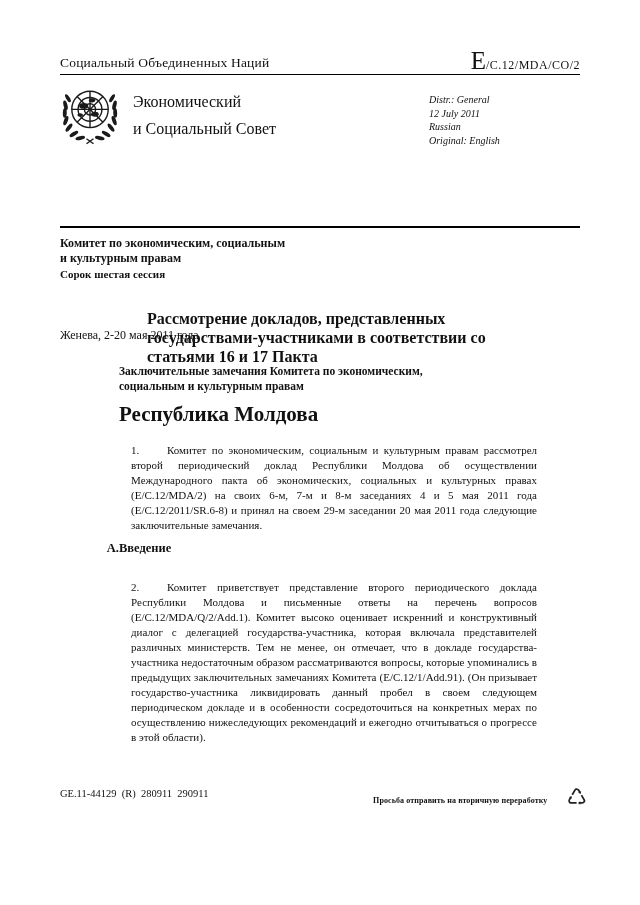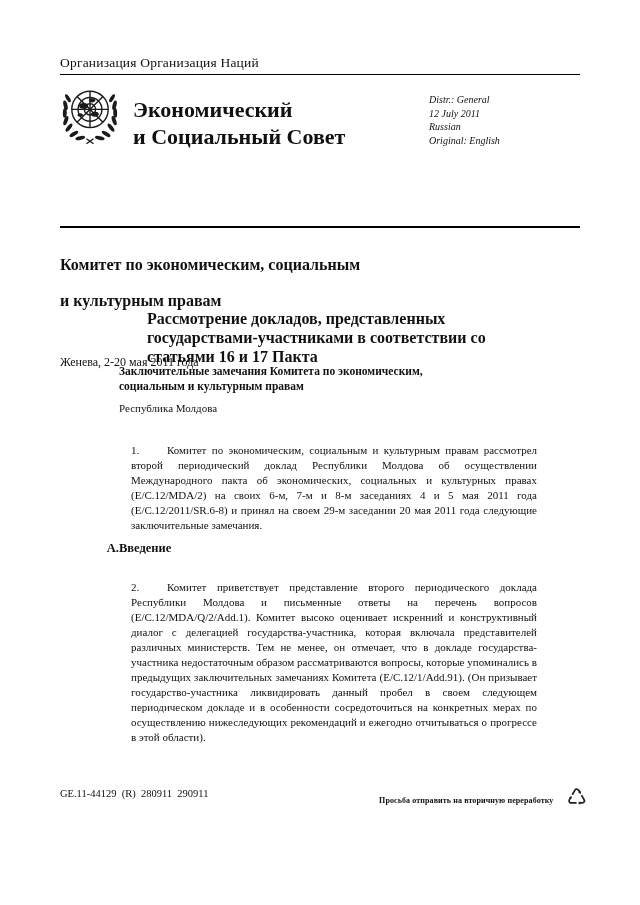--- a/index.html
+++ b/index.html
@@ -21,48 +21,48 @@
     white-space:nowrap;
   }
   #doc-symbol .big-e{font-size:25px;line-height:25px;}
   #doc-symbol .rest{font-size:12px;letter-spacing:.5px;}
   #rule-thin{
     position:absolute;left:60px;right:60px;top:74px;
     height:1px;background:#000;
   }
   #emblem{position:absolute;left:55px;top:80px;width:70px;height:70px;}
   #council{
-    position:absolute;left:133px;top:96px;
-    font-size:22px;font-weight:bold;line-height:27px;
+    position:absolute;left:133px;top:88px;
+    font-size:16px;font-weight:normal;line-height:27px;
   }
   #distr{
     position:absolute;left:429px;top:93px;
     font-size:10px;line-height:13.5px;font-style:italic;
   }
   #rule-thick{
     position:absolute;left:60px;right:60px;top:226px;
     height:2px;background:#000;
   }
   
   #committee{position:absolute;left:60px;top:236px;}
-  .cmt-line{font-size:16px;font-weight:bold;line-height:15px;margin-top:21px;}
+  .cmt-line{font-size:12px;font-weight:bold;line-height:15px;}
   #session-title{font-size:11px;font-weight:bold;line-height:14px;margin-top:1px;}
   #session-location{font-size:12px;line-height:13px;margin-top:48px;}
   
   #main-title{
     position:absolute;left:119px;top:309px;width:396px;
     font-size:16px;font-weight:bold;line-height:19px;margin-left:28px;
   }
   #sub-title{
     position:absolute;left:119px;top:364px;width:350px;
     font-size:11.5px;font-weight:bold;line-height:15px;
   }
   #country-heading{
     position:absolute;left:119px;top:402px;
-    font-size:11px;font-weight:normal;
+    font-size:21px;font-weight:bold;
   }
   .para{
     position:absolute;left:119px;width:406px;
     font-size:11px;line-height:15px;text-align:justify;
     margin:12px;
   }
   #para-1{top:431px;}
   #para-2{top:568px;}
   .pnum{display:inline-block;width:36px;}
   #section-a{
@@ -70,38 +70,39 @@
     font-size:12.5px;font-weight:bold;text-align:right;
   }
   #section-a .sec-label{display:inline-block;width:31px;}
   
   #footer-left{
     position:absolute;left:60px;top:788px;
     font-size:10.5px;white-space:pre;
   }
   #footer-right{
     position:absolute;right:53px;top:786px;
-    display:flex;align-items:center;gap:13px;
+    display:flex;align-items:center;gap:19px;
   }
   #recycle-text{
     font-size:8px;font-weight:bold;letter-spacing:.1px;
     position:relative;top:3px;
   }
   #recycle-icon{
     font-family:"DejaVu Sans",sans-serif;
     font-size:23px;line-height:23px;color:#222;
   }
 </style>
 </head>
 <body>
 
 <div id="page">
 
-  <div id="org-name">Организация Организация Наций</div>
+  <div id="org-name">Социальный Объединенных Наций</div>
 
+  <div id="doc-symbol"><span class="big-e">E</span><span class="rest">/C.12/MDA/CO/2</span></div>
 
   <div id="rule-thin"></div>
 
   <svg id="emblem" viewBox="0 0 100 100" xmlns="http://www.w3.org/2000/svg">
     <g stroke="#1b1b1b" fill="none" stroke-width="2">
       <circle cx="50" cy="42" r="26"></circle>
       <circle cx="50" cy="42" r="17"></circle>
       <circle cx="50" cy="42" r="8"></circle>
       <line x1="24" y1="42" x2="76" y2="42"></line>
       <line x1="50" y1="16" x2="50" y2="68"></line>
@@ -146,20 +147,21 @@
     <div>12 July 2011</div>
     <div>Russian</div>
     <div>Original: English</div>
   </div>
 
   <div id="rule-thick"></div>
 
   <div id="committee">
     <div class="cmt-line">Комитет по экономическим, социальным</div>
     <div class="cmt-line">и культурным правам</div>
+    <div id="session-title">Сорок шестая сессия</div>
     <div id="session-location">Женева, 2-20 мая 2011 года</div>
   </div>
 
   <div id="main-title">Рассмотрение докладов, представленных государствами-участниками в соответствии со статьями 16 и 17 Пакта</div>
 
   <div id="sub-title">Заключительные замечания Комитета по экономическим, социальным и культурным правам</div>
 
   <div id="country-heading">Республика Молдова</div>
 
   <p class="para" id="para-1"><span class="pnum">1.</span><span>Комитет по экономическим, социальным и культурным правам рассмотрел второй периодический доклад Республики Молдова об осуществлении Международного пакта об экономических, социальных и культурных правах (E/C.12/MDA/2) на своих 6-м, 7-м и 8-м заседаниях 4 и 5 мая 2011 года (E/C.12/2011/SR.6-8) и принял на своем 29-м заседании 20 мая 2011 года следующие заключительные замечания.</span></p>

